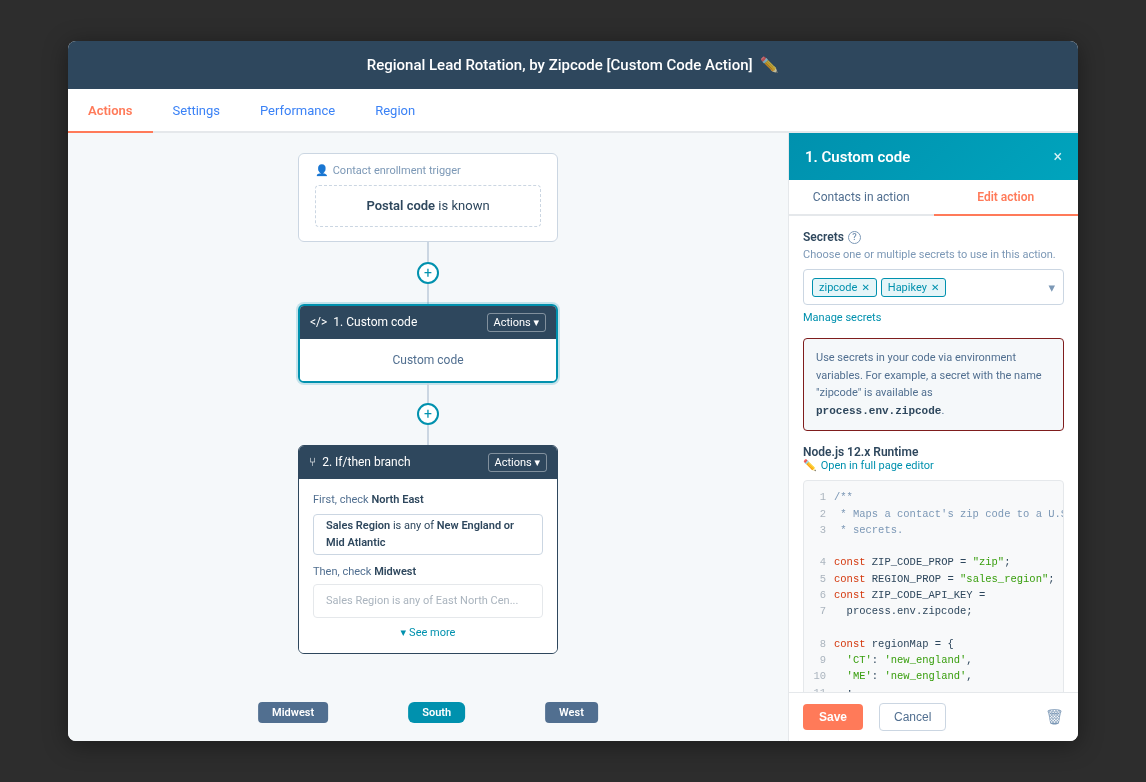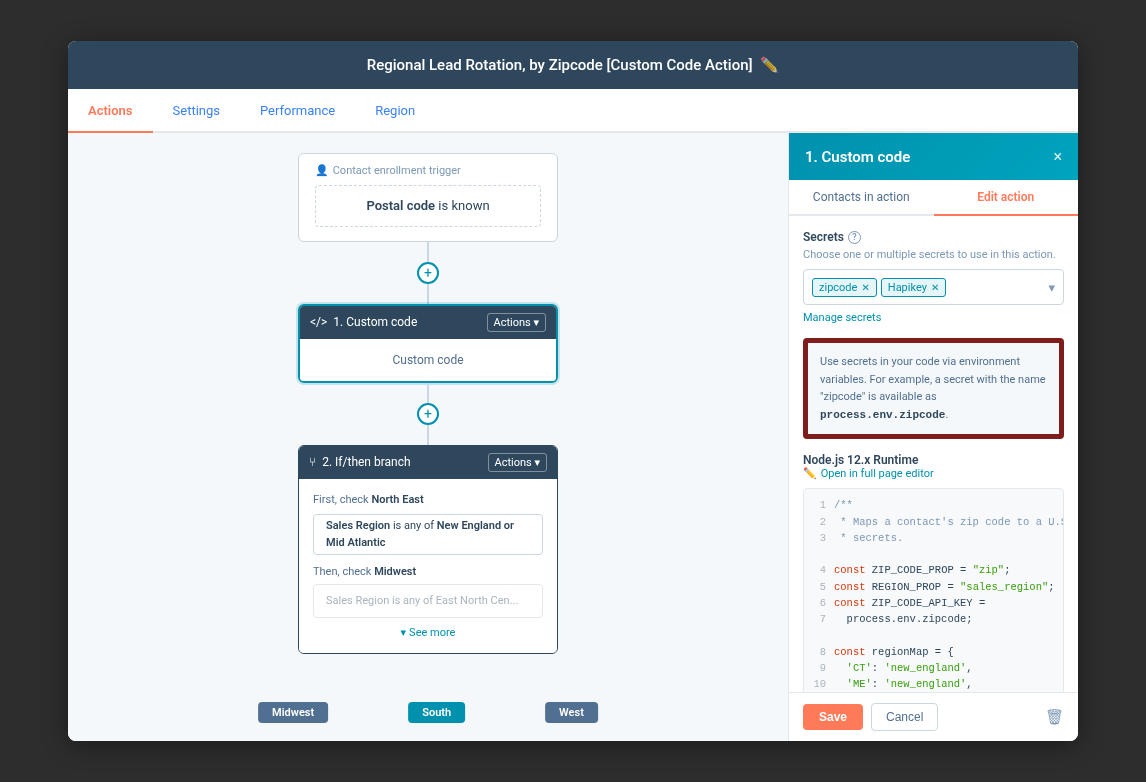--- a/index.html
+++ b/index.html
@@ -284,21 +284,21 @@
       gap: 3px;
     }
     .branch-tag {
       padding: 4px 14px;
       border-radius: 4px;
       font-size: 11px;
       font-weight: 600;
       color: #fff;
     }
     .branch-tag.midwest { background: #516f90; }
-    .branch-tag.south { background: #0091ae; }
+    .branch-tag.south { background: #0091ae; border-radius: 6px; }
     .branch-tag.west { background: #516f90; }
 
     
     .right-panel {
       width: 290px;
       background: #fff;
       border-left: 1px solid #e5e8eb;
       display: flex;
       flex-direction: column;
       flex-shrink: 0;
@@ -400,21 +400,21 @@
       color: #0091ae;
       font-size: 11px;
       cursor: pointer;
       display: inline-block;
       margin: 6px 0 14px;
       text-decoration: none;
     }
 
     .info-box {
       background: #f5f8fa;
-      border: 5px solid #7f1d1d;
+      border: 1px solid #7f1d1d;
       border-radius: 4px;
       padding: 10px 12px;
       font-size: 11px;
       color: #516f90;
       line-height: 1.6;
       margin-bottom: 14px;
     }
     .info-box code {
       font-family: 'Courier New', monospace;
       font-weight: 700;
@@ -462,21 +462,21 @@
     .line-code { color: #2e475d; white-space: pre; }
     .c-comment { color: #7c98b6; }
     .c-keyword { color: #d4380d; }
     .c-string { color: #389e0d; }
 
     .panel-footer {
       border-top: 1px solid #e5e8eb;
       padding: 10px 14px;
       display: flex;
       align-items: center;
-      gap: 8px;
+      gap: 16px;
       flex-shrink: 0;
     }
     .btn-save {
       background: #ff7a59;
       color: #fff;
       border: none;
       border-radius: 4px;
       padding: 6px 16px;
       font-size: 12px;
       font-weight: 600;

